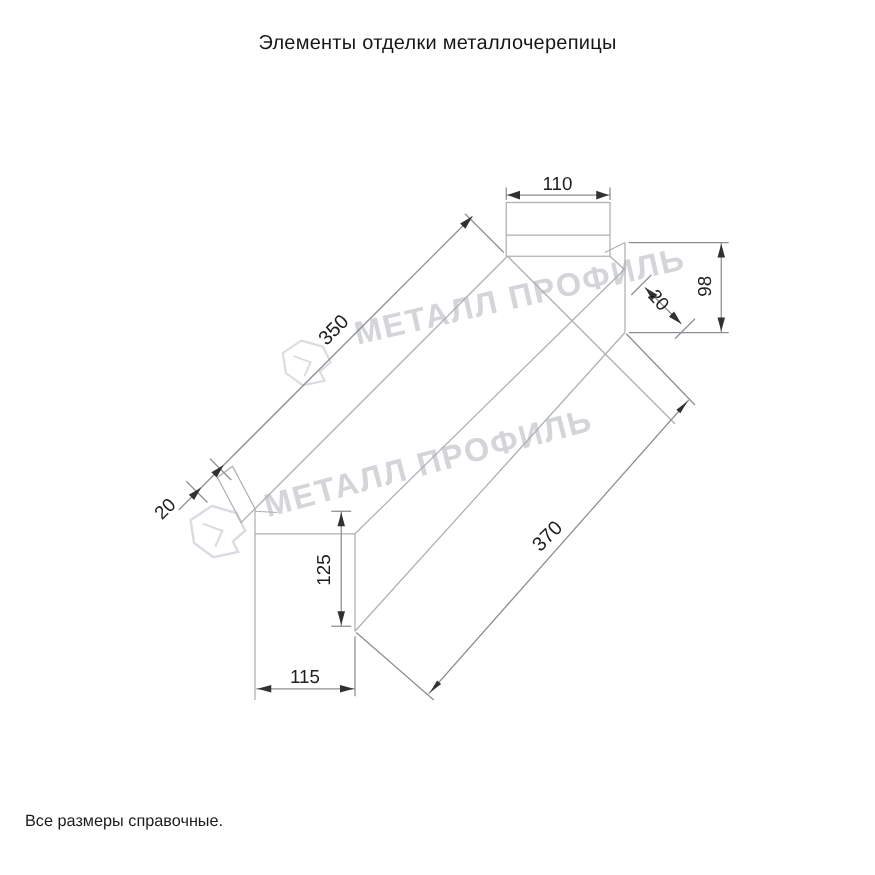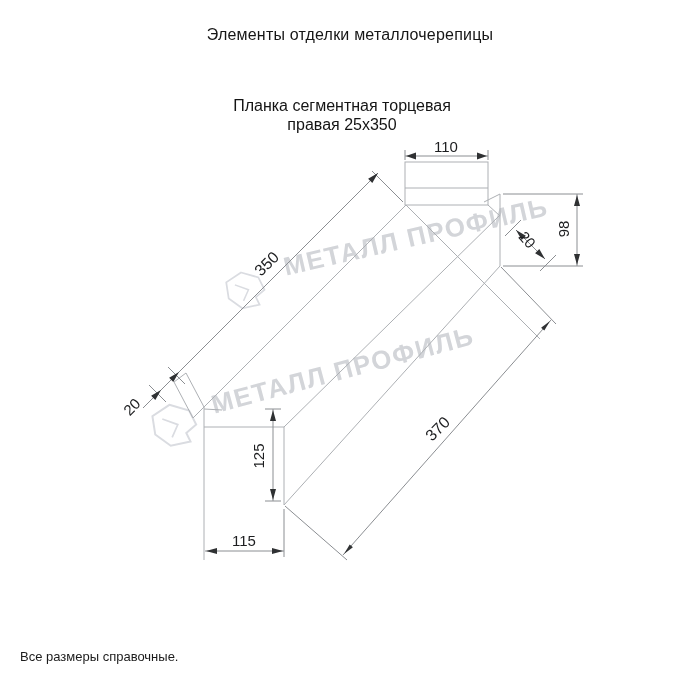--- a/index.html
+++ b/index.html
@@ -22,24 +22,20 @@
   .dim{stroke:#8b8e92;stroke-width:1;fill:none;}
   .arr{fill:#2f3133;stroke:none;}
 </style>
 </head>
 <body>
 
 <div class="page">
 
   <div class="page-title">Элементы отделки металлочерепицы</div>
 
-  <div class="product-name">
-    <div>Планка сегментная торцевая</div>
-    <div>правая 25х350</div>
-  </div>
 
   <svg class="wm-logo" style="left:225px;top:271px" width="42" height="40" viewBox="0 0 34 32">
     <path d="M13,1 L27,5 L32,15 L25,21 L28,27 L14,30 L3,22 L1,9 Z" fill="none" stroke="#dadce1" stroke-width="1.4"></path>
     <path d="M8,11 L19,15 L15,24" fill="none" stroke="#dadce1" stroke-width="1.2"></path>
   </svg>
   <svg class="wm-logo" style="left:151px;top:402px" width="48" height="48" viewBox="0 0 34 32">
     <path d="M13,1 L27,5 L32,15 L25,21 L28,27 L14,30 L3,22 L1,9 Z" fill="none" stroke="#dadce1" stroke-width="1.4"></path>
     <path d="M8,11 L19,15 L15,24" fill="none" stroke="#dadce1" stroke-width="1.2"></path>
   </svg>
 

